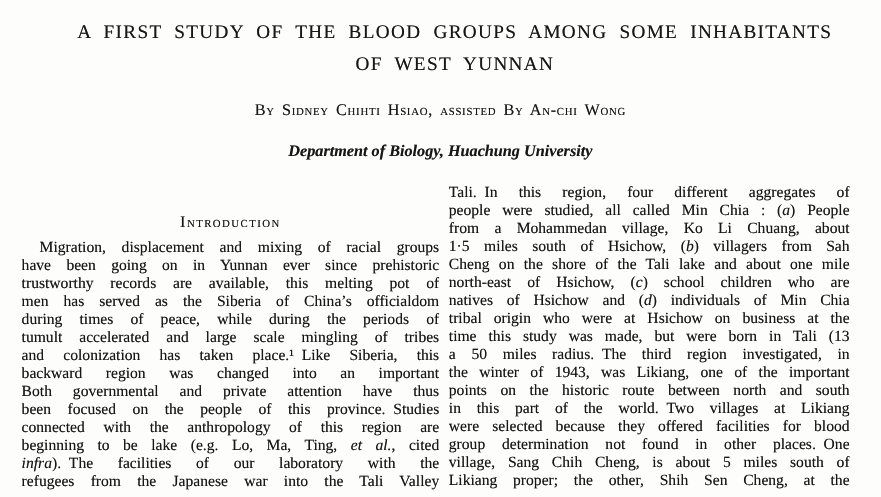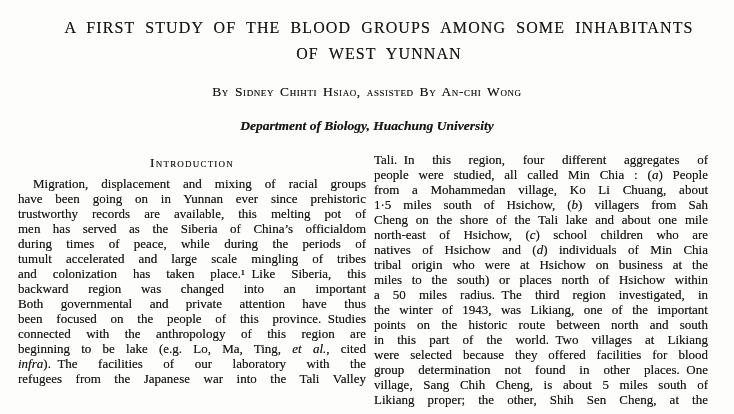--- a/index.html
+++ b/index.html
@@ -71,20 +71,21 @@
   .col { overflow: hidden; }
   .col-left  { width: 348px; }
   .col-right { width: 334px; }
   .col-heading {
     height: 24px;
     line-height: 22px;
     text-align: center;
     font-variant: small-caps;
     font-size: 13.5px;
     letter-spacing: 1.2px;
+    margin-top: 22px;
   }
   .line {
     font-size: 13px;
     line-height: 15px;
     text-align: justify;
     text-align-last: justify;
     word-spacing: -0.4px;
     white-space: normal;
   }
   .line.indent { text-indent: 15px; }
@@ -127,21 +128,21 @@
     <div class="col col-right">
       <div>
           <div class="line"><span>Tali. In this region, four different aggregates of</span></div>
           <div class="line"><span>people were studied, all called Min Chia : (</span><span class="it">a</span><span>) People</span></div>
           <div class="line"><span>from a Mohammedan village, Ko Li Chuang, about</span></div>
           <div class="line"><span>1·5 miles south of Hsichow, (</span><span class="it">b</span><span>) villagers from Sah</span></div>
           <div class="line"><span>Cheng on the shore of the Tali lake and about one mile</span></div>
           <div class="line"><span>north-east of Hsichow, (</span><span class="it">c</span><span>) school children who are</span></div>
           <div class="line"><span>natives of Hsichow and (</span><span class="it">d</span><span>) individuals of Min Chia</span></div>
           <div class="line"><span>tribal origin who were at Hsichow on business at the</span></div>
-          <div class="line"><span>miles to the south) or places north of Hsichow within</span></div>
+          <div class="line"><span>time this study was made, but were born in Tali (13</span></div>
           <div class="line"><span>a 50 miles radius. The third region investigated, in</span></div>
           <div class="line"><span>the winter of 1943, was Likiang, one of the important</span></div>
           <div class="line"><span>points on the historic route between north and south</span></div>
           <div class="line"><span>in this part of the world. Two villages at Likiang</span></div>
           <div class="line"><span>were selected because they offered facilities for blood</span></div>
           <div class="line"><span>group determination not found in other places. One</span></div>
           <div class="line"><span>village, Sang Chih Cheng, is about 5 miles south of</span></div>
           <div class="line"><span>Likiang proper; the other, Shih Sen Cheng, at the</span></div>
         </div>
     </div>

